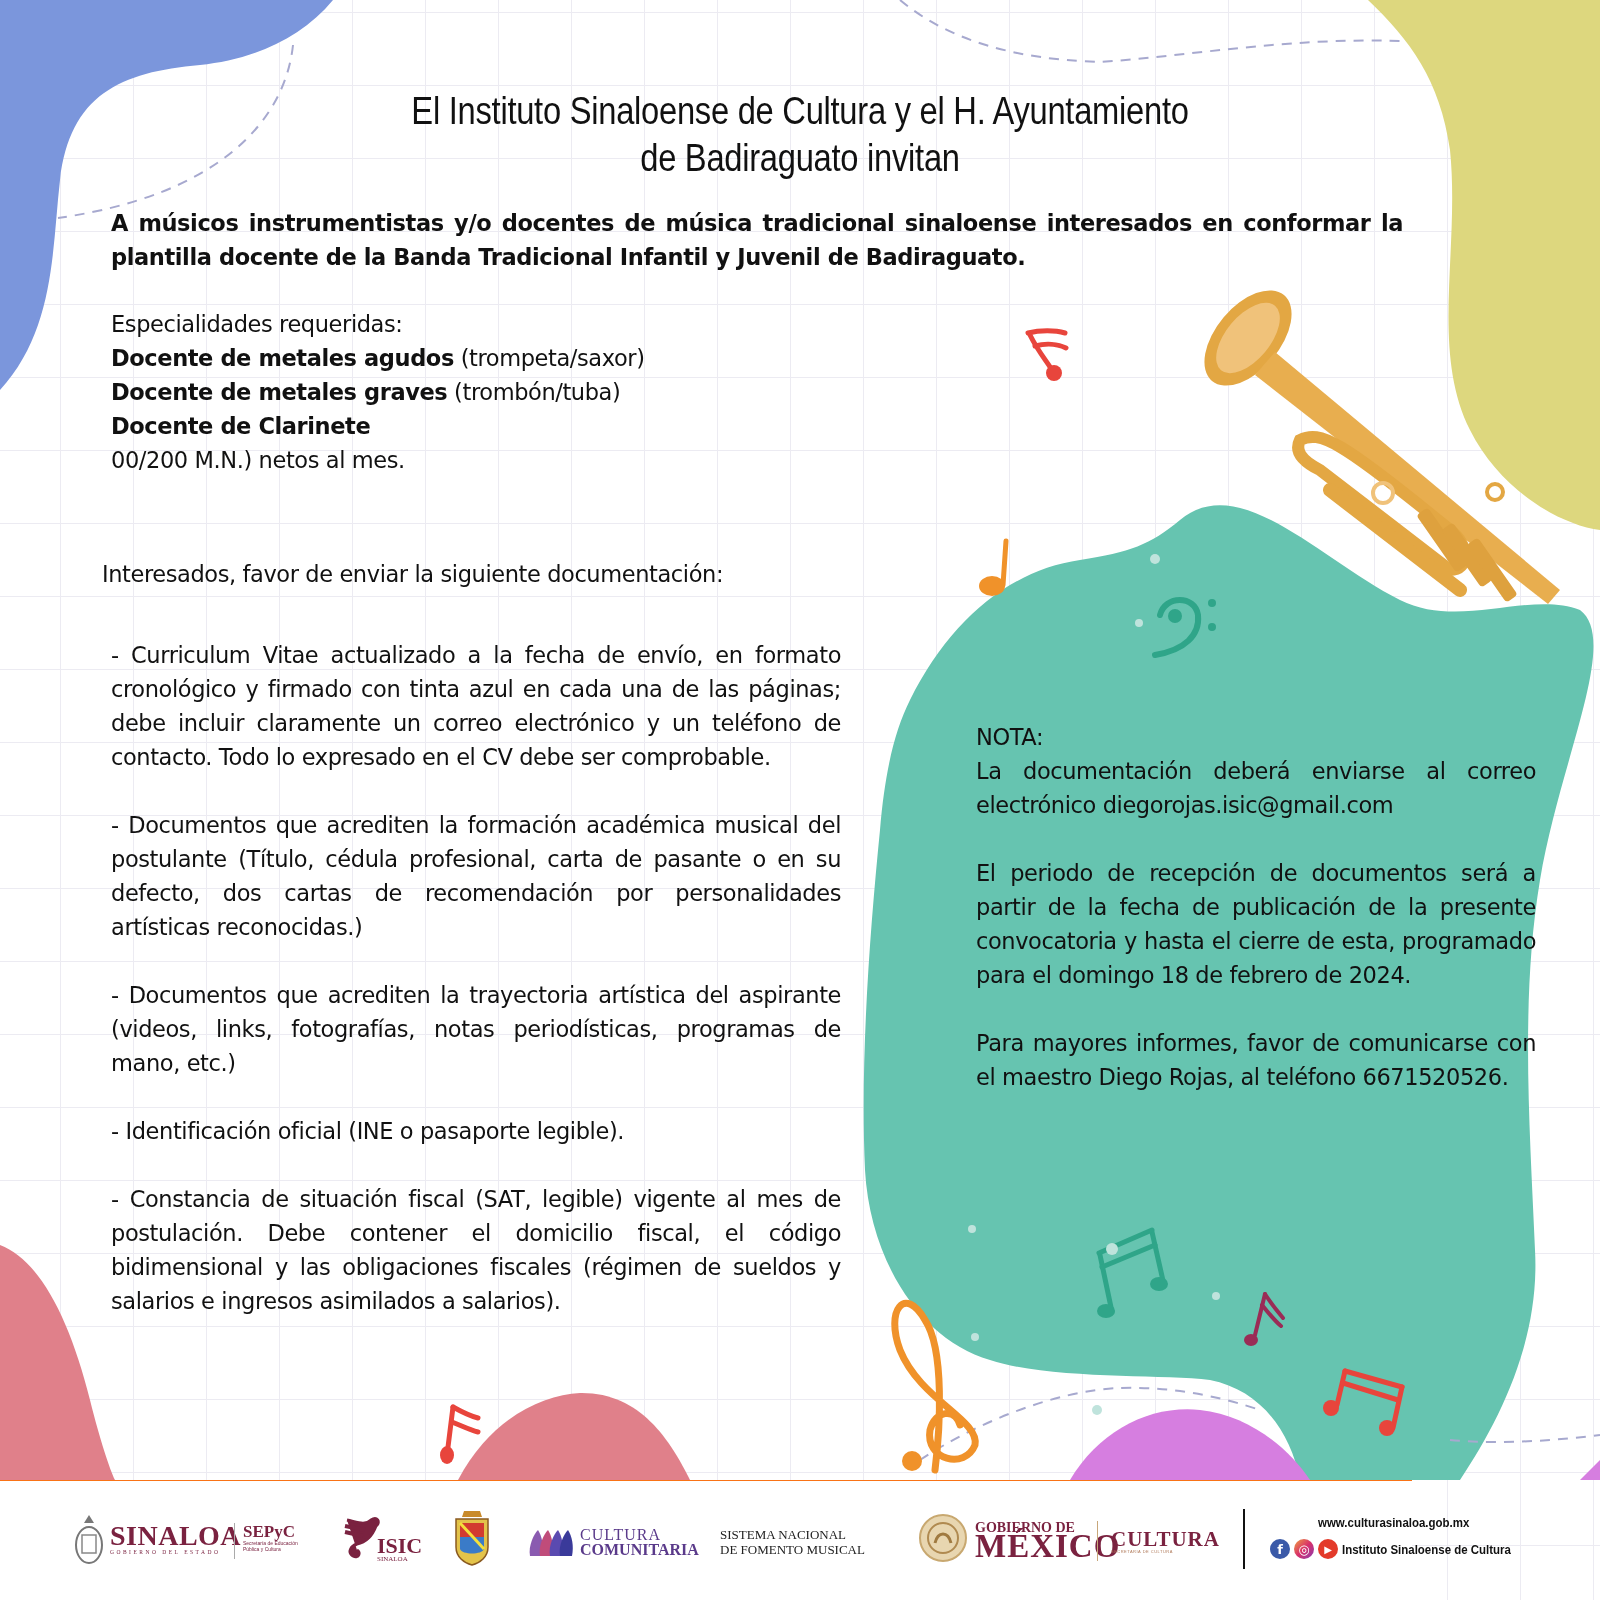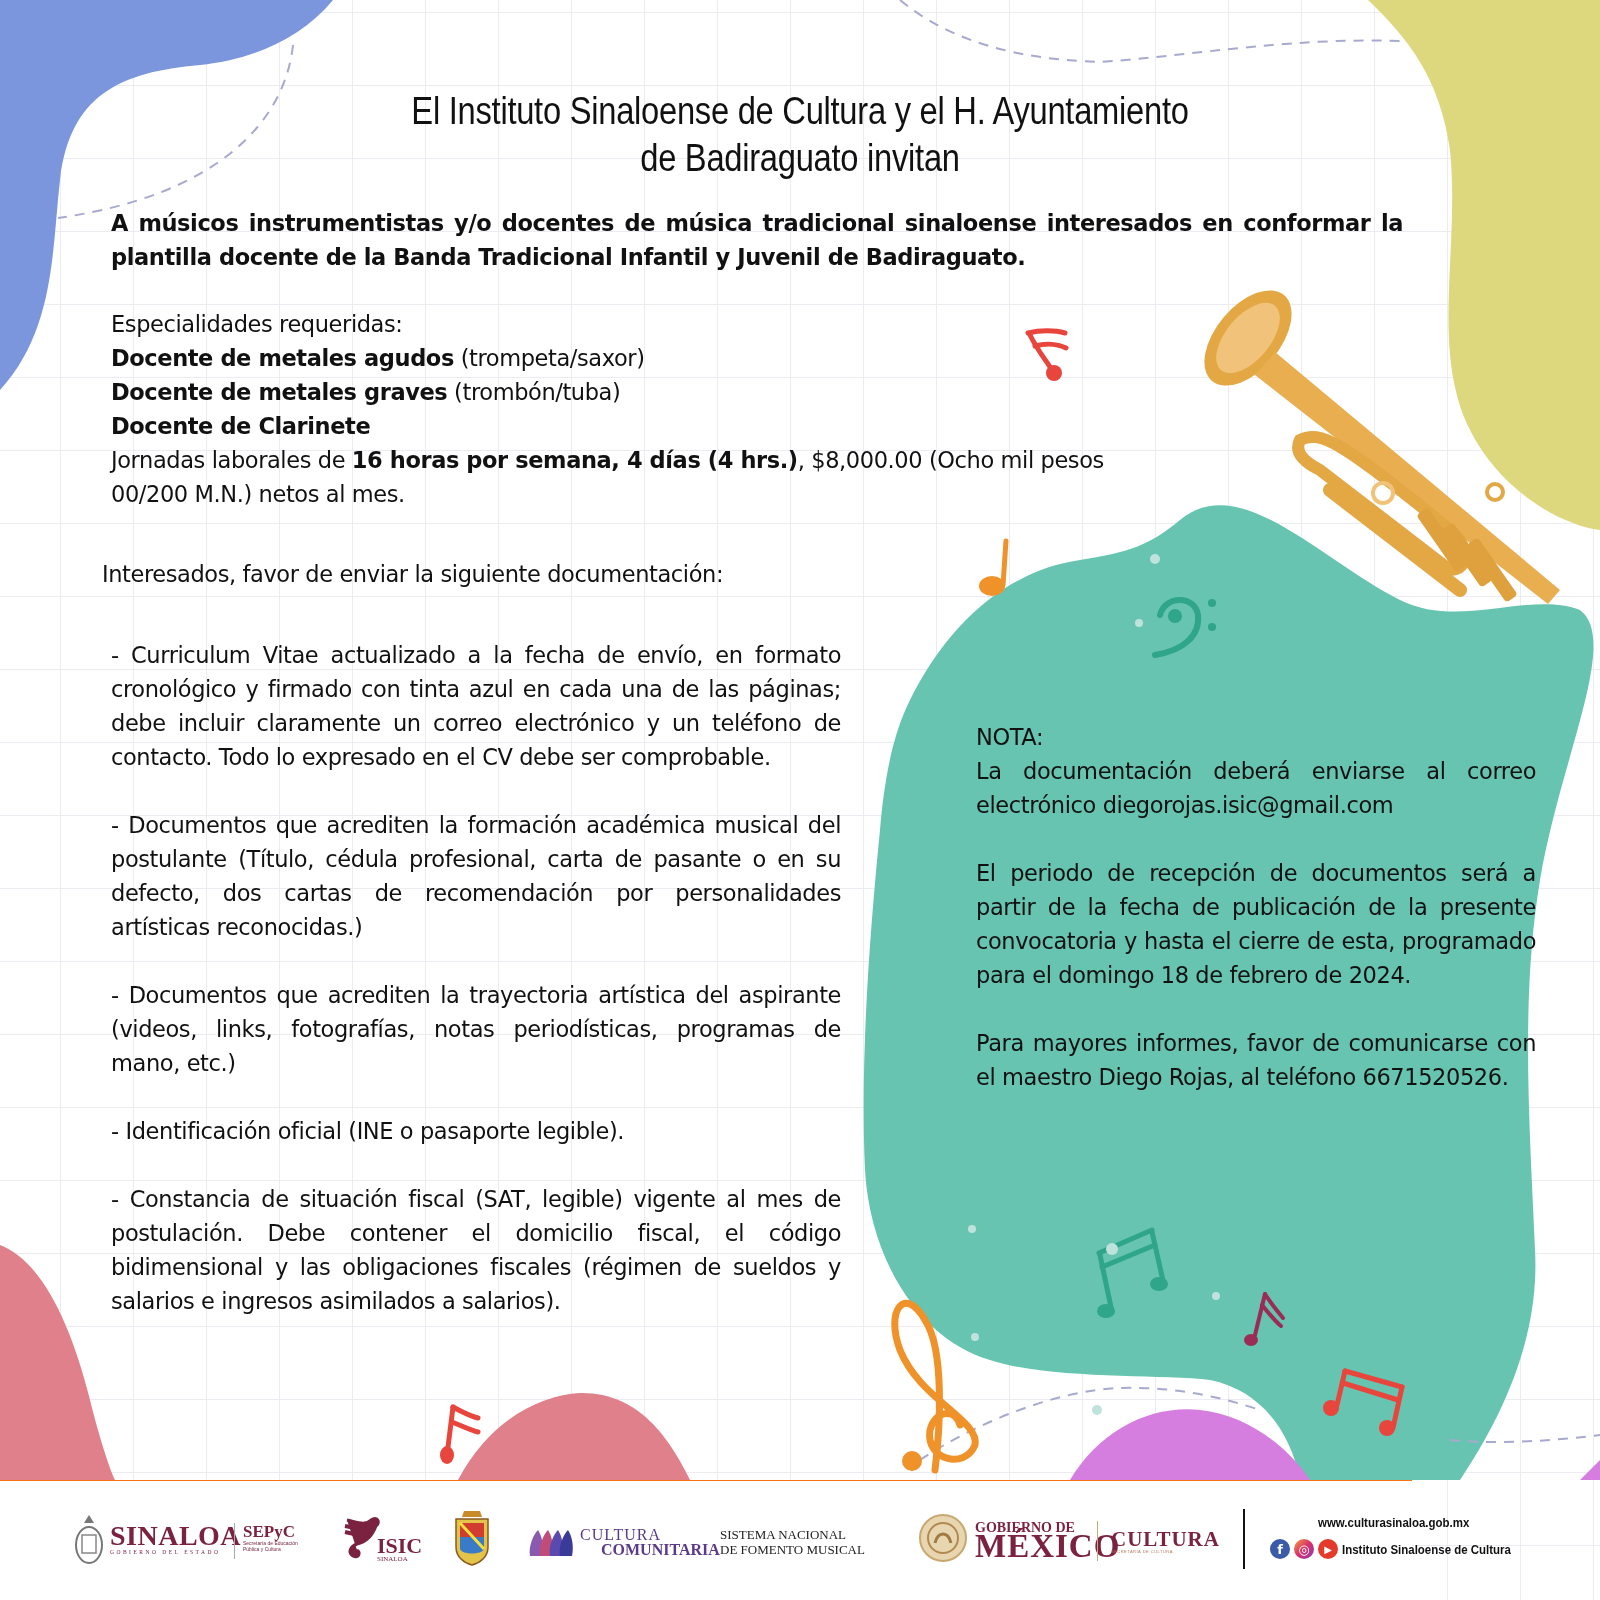--- a/index.html
+++ b/index.html
@@ -40,21 +40,21 @@
     border-top: 1px solid #f97316;
   }
   .logo { position: absolute; display: flex; align-items: center; }
   .sinaloa-word { font-family: "Liberation Serif", serif; font-weight: bold; color: #7a2240; font-size: 28px; letter-spacing: 0.5px; line-height: 26px; }
   .sinaloa-sub { font-family: "Liberation Serif", serif; font-size: 5.5px; letter-spacing: 2.5px; color: #7a2240; }
   .sepyc-word { font-family: "Liberation Serif", serif; font-weight: bold; color: #7a2240; font-size: 17px; line-height: 17px; }
   .sepyc-sub { font-size: 5px; color: #7a2240; line-height: 6px; }
   .isic-word { font-family: "Liberation Serif", serif; font-weight: bold; color: #7a2240; font-size: 22px; line-height: 18px; }
   .isic-sub { font-family: "Liberation Serif", serif; font-size: 7px; color: #7a2240; }
   .cc-top { font-family: "Liberation Serif", serif; font-size: 16px; color: #5a3a8a; letter-spacing: 1px; line-height: 15px; }
-  .cc-bot { font-family: "Liberation Serif", serif; font-weight: bold; font-size: 16px; color: #5a3a8a; line-height: 16px; margin-left: 21px; }
+  .cc-bot { font-family: "Liberation Serif", serif; font-weight: bold; font-size: 16px; color: #5a3a8a; line-height: 16px; }
   .snfm { font-family: "Liberation Serif", serif; font-size: 13px; line-height: 15px; color: #222; }
   .gob-top { font-family: "Liberation Serif", serif; font-weight: bold; color: #7a2240; font-size: 14px; line-height: 14px; }
   .gob-bot { font-family: "Liberation Serif", serif; font-weight: bold; color: #7a2240; font-size: 33px; line-height: 22px; letter-spacing: 1px; }
   .cultura-word { font-family: "Liberation Serif", serif; font-weight: bold; color: #7a2240; font-size: 21px; letter-spacing: 1px; line-height: 20px; }
   .cultura-sub { font-size: 4px; color: #b07a5a; letter-spacing: 0.5px; }
   .vdiv { width: 1px; background: #c8a77a; }
   .url { font-family: "Liberation Sans", sans-serif; font-size: 13.5px; font-weight: bold; color: #111; transform: scaleX(0.85); transform-origin: left; }
   .social-label { font-family: "Liberation Sans", sans-serif; font-size: 13.5px; font-weight: bold; color: #111; transform: scaleX(0.85); transform-origin: left; white-space: nowrap; }
   .soc-icon { width: 20px; height: 20px; border-radius: 50%; display: inline-flex; align-items: center; justify-content: center; color: #fff; font-size: 13px; font-weight: bold; margin-right: 4px; font-family: "DejaVu Sans", sans-serif; }
 </style>
@@ -167,21 +167,20 @@
   <span>de Badiraguato invitan</span>
 </h1>
 
 <div class="body-text intro">A músicos instrumentistas y/o docentes de música tradicional sinaloense interesados en conformar la plantilla docente de la Banda Tradicional Infantil y Juvenil de Badiraguato.</div>
 
 <div class="body-text specs">
   <span class="line">Especialidades requeridas:</span>
   <span class="line"><b>Docente de metales agudos</b><span> (trompeta/saxor)</span></span>
   <span class="line"><b>Docente de metales graves</b><span> (trombón/tuba)</span></span>
   <span class="line"><b>Docente de Clarinete</b><span></span></span>
-  <span class="line"><span>Jornadas laborales de </span><b>16 horas por semana, 4 días (4 hrs.)</b><span>, $8,000.00 (Ocho mil pesos</span></span>
   <span class="line">00/200 M.N.) netos al mes.</span>
 </div>
 
 <div class="body-text docs-intro">Interesados, favor de enviar la siguiente documentación:</div>
 
 <div class="body-text doc-list">
   <div class="doc-item">- Curriculum Vitae actualizado a la fecha de envío, en formato cronológico y firmado con tinta azul en cada una de las páginas; debe incluir claramente un correo electrónico y un teléfono de contacto. Todo lo expresado en el CV debe ser comprobable.</div>
   <div class="doc-item">- Documentos que acrediten la formación académica musical del postulante (Título, cédula profesional, carta de pasante o en su defecto, dos cartas de recomendación por personalidades artísticas reconocidas.)</div>
   <div class="doc-item">- Documentos que acrediten la trayectoria artística del aspirante (videos, links, fotografías, notas periodísticas, programas de mano, etc.)</div>
   <div class="doc-item">- Identificación oficial (INE o pasaporte legible).</div>

